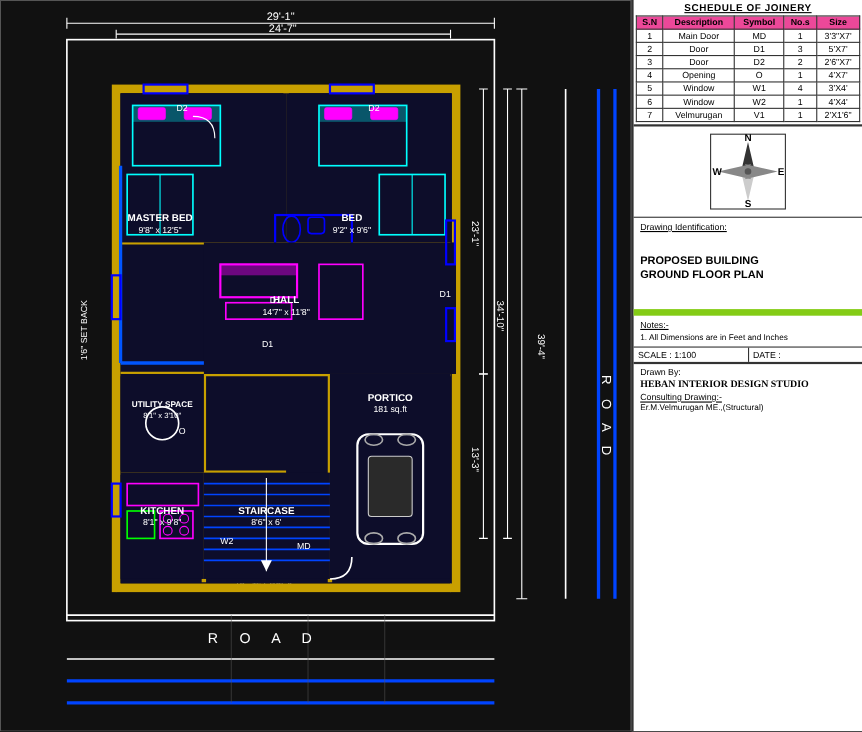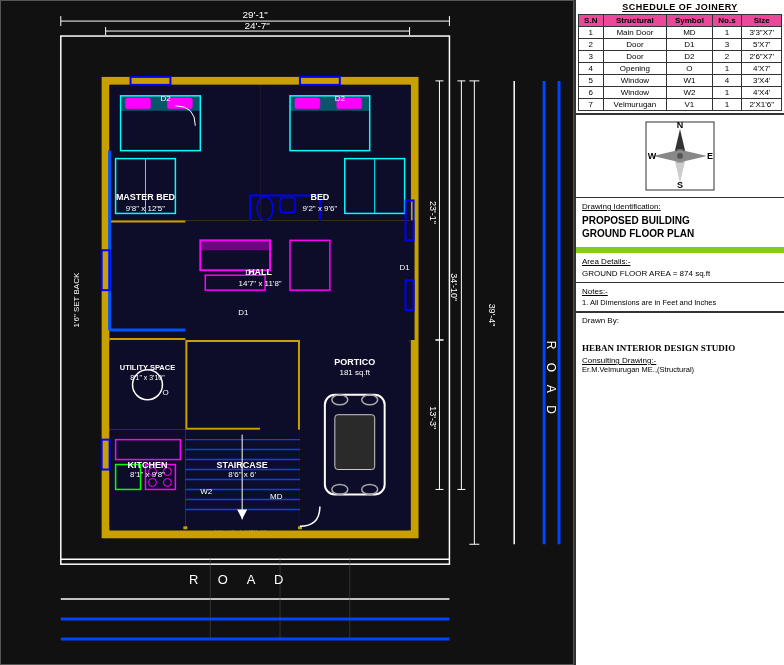--- a/index.html
+++ b/index.html
@@ -76,21 +76,21 @@
     }
     .drawing-info .underline {
       text-decoration: underline;
       font-size: 8px;
       margin-bottom: 2px;
     }
     .drawing-info .big-title {
       font-size: 10px;
       font-weight: bold;
       line-height: 1.3;
-      margin: 3px 0;
+      margin: 20px 0;
     }
     
     .area-details {
       padding: 4px 6px;
       border-bottom: 1px solid #333;
       flex-shrink: 0;
     }
     .area-details .underline {
       text-decoration: underline;
       font-size: 8px;
@@ -131,21 +131,21 @@
       border-right: none;
     }
     
     .drawn-by {
       padding: 3px 6px;
       flex-shrink: 0;
       border-top: 1px solid #333;
     }
     .drawn-by .underline {
       font-size: 8px;
-      margin-bottom: 18px;
+      margin-bottom: 1px;
     }
     .drawn-by .studio {
       font-size: 9px;
       font-weight: bold;
       font-family: Liberation Serif, serif;
     }
     .drawn-by .consulting {
       text-decoration: underline;
       font-size: 8px;
       margin-top: 3px;
@@ -377,21 +377,21 @@
   </div>
 
   <div class="info-panel">
 
     <div class="joinery-table">
       <h3>SCHEDULE OF JOINERY</h3>
       <table>
         <thead>
           <tr>
             <th>S.N</th>
-            <th>Structural</th>
+            <th>Description</th>
             <th>Symbol</th>
             <th>No.s</th>
             <th>Size</th>
           </tr>
         </thead>
         <tbody id="joinery-body">
         <tr>
               <td>1</td>
               <td>Main Door</td>
               <td>MD</td>
@@ -467,30 +467,30 @@
     </div>
 
     <div class="drawing-info">
       <div class="underline">Drawing Identification:</div>
       <div class="big-title">
         <span>PROPOSED BUILDING</span><br>
         <span>GROUND FLOOR PLAN</span>
       </div>
     </div>
 
-    <div class="area-details">
-      <div class="underline">Area Details:-</div>
-      <p>GROUND FLOOR AREA = 874 sq.ft</p>
-    </div>
 
     <div class="notes-section">
       <div class="underline">Notes:-</div>
       <p>1. All Dimensions are in Feet and Inches</p>
     </div>
 
+    <div class="scale-date">
+      <div class="cell">SCALE : 1:100</div>
+      <div class="cell">DATE :</div>
+    </div>
 
     <div class="drawn-by">
       <div class="underline">Drawn By:</div>
       <div class="studio">HEBAN INTERIOR DESIGN STUDIO</div>
       <div class="consulting">Consulting Drawing:-</div>
       <div class="engineer">Er.M.Velmurugan ME.,(Structural)</div>
     </div>
   </div>
 </div>
 

